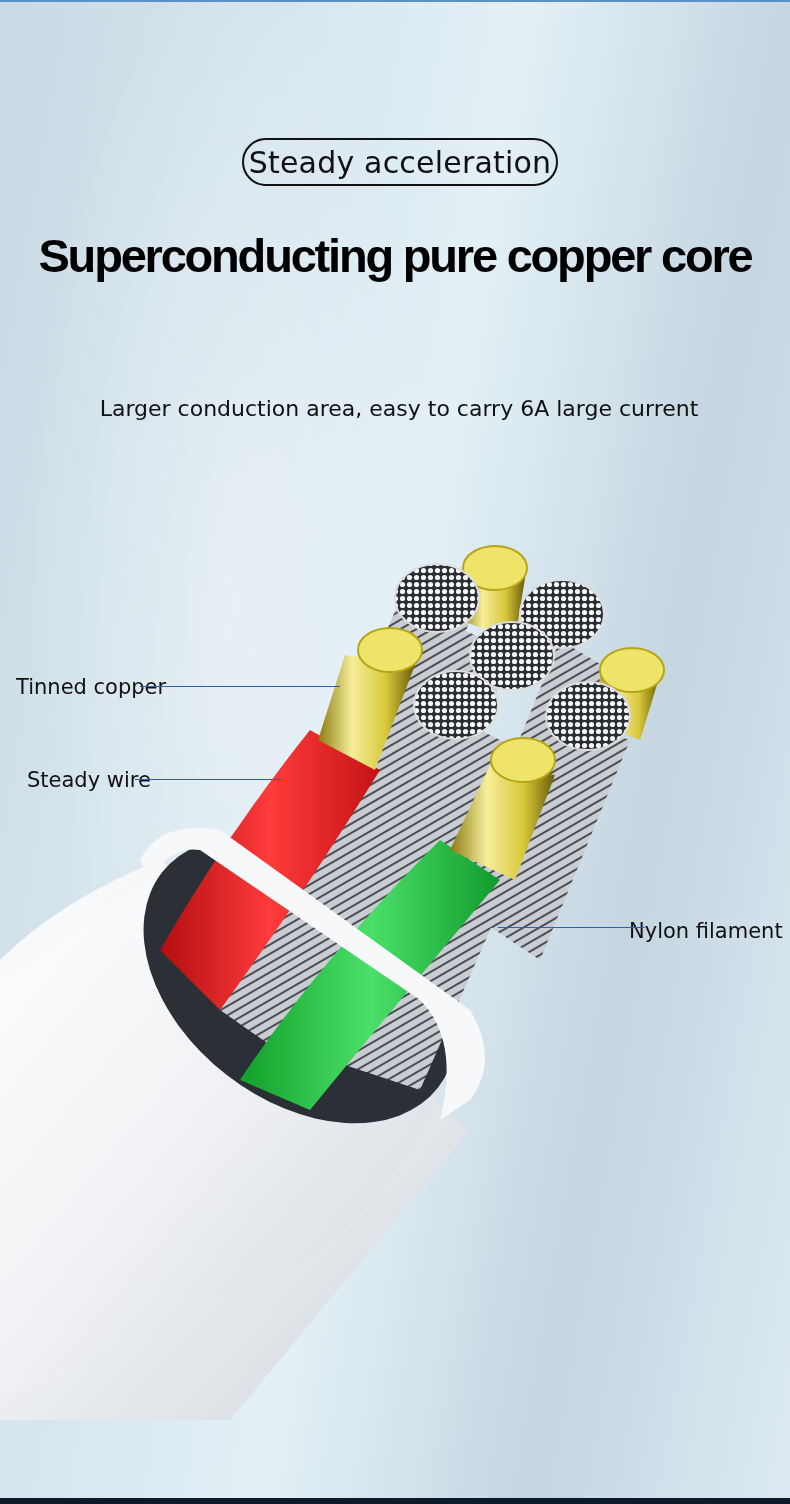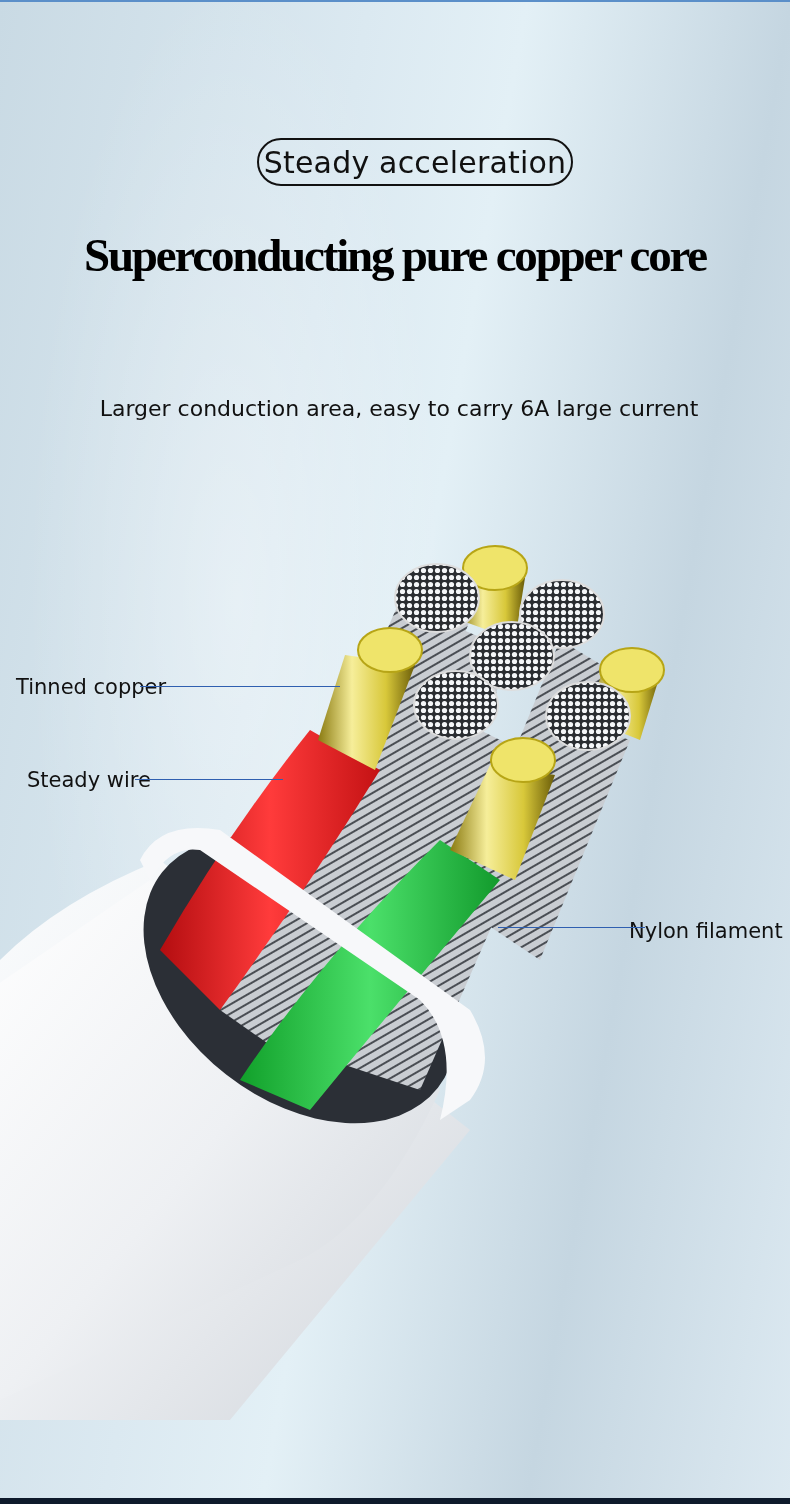--- a/index.html
+++ b/index.html
@@ -8,23 +8,23 @@
   .page { position:absolute; left:0; top:0; width:790px; height:1504px; overflow:hidden;
     background:
       radial-gradient(ellipse 300px 900px at 30% 40%, rgba(255,255,255,0.35), rgba(255,255,255,0) 70%),
       linear-gradient(100deg, #c9dae4 0%, #dbe9f1 35%, #e3f0f6 50%, #c5d6e1 75%, #dce9f1 100%);
   }
   .topline { position:absolute; left:0; top:0; width:790px; height:2px; background:#5b8fc9; }
   .bottombar { position:absolute; left:0; bottom:0; width:790px; height:6px; background:#0e1a2b; }
   .badge { position:absolute; left:242px; top:138px; width:316px; height:48px;
     border:2px solid #111; border-radius:26px; box-sizing:border-box;
     display:flex; align-items:center; justify-content:center;
-    font-family:"DejaVu Sans", sans-serif; font-size:30px; color:#111; letter-spacing:0.2px;margin-left:15px; }
+    font-family:"DejaVu Sans", sans-serif; font-size:30px; color:#111; letter-spacing:0.2px; }
   .headline { position:absolute; left:0; width:790px; text-align:center;
-    font-family:Liberation Serif, serif; font-weight:bold; color:#000;
+    font-family:Liberation Sans, sans-serif; font-weight:bold; color:#000;
     font-size:47px; letter-spacing:-2.2px; }
   .h1 { top:228px; }
   .h2 { top:294px; }
   .sub { position:absolute; left:0; top:396px; width:798px; text-align:center;
     font-family:"DejaVu Sans", sans-serif; font-size:22px; color:#111; }
   .callout { position:absolute; font-family:"DejaVu Sans", sans-serif; font-size:21px; color:#111; }
   .leader { position:absolute; height:1px; background:#2f5fb0; }
   svg.cable { position:absolute; left:0; top:0; }
 </style>
 </head>

